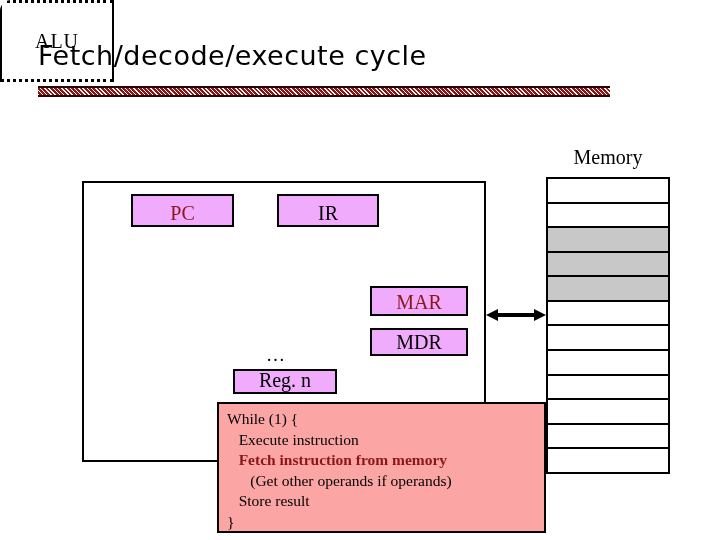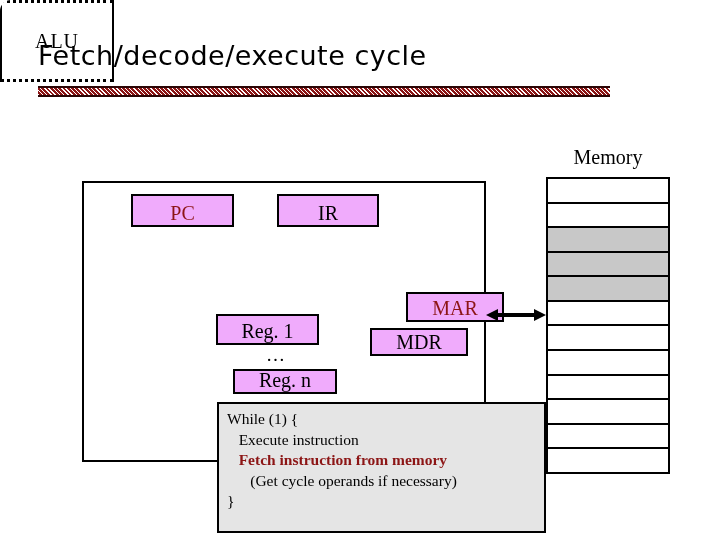--- a/index.html
+++ b/index.html
@@ -90,21 +90,21 @@
   #reg1-box { left: 216px; top: 314px; width: 103px; height: 31px; }
   #regn-box { left: 233px; top: 369px; width: 104px; height: 25px; }
   #reg-ellipsis {
     left: 246px; top: 344px; width: 60px;
     text-align: center;
     font-size: 19px;
     letter-spacing: 1px;
     color: #000000;
   }
 
-  #mar-box { left: 370px; top: 292px; width: 98px; height: 30px; margin-left: 36px; }
+  #mar-box { left: 370px; top: 286px; width: 98px; height: 30px; }
   #mdr-box { left: 370px; top: 328px; width: 98px; height: 28px; }
 
   
   #alu-box {
     left: 102px; top: 361px; width: 114px; height: 82px;
     box-sizing: border-box;
     border-left: 2px solid #000000;
     border-right: 2px solid #000000;
     border-top: 3px dotted #000000;
     border-bottom: 3px dotted #000000;
@@ -150,21 +150,21 @@
     width: 60px; height: 14px;
   }
 
   
   #code-block {
     position: absolute;
     left: 217px; top: 402px;
     width: 329px; height: 131px;
     box-sizing: border-box;
     border: 2px solid #000000;
-    background: #e5e5e5;
+    background: #fca5a5;
     padding: 5px 0 0 8px;
     font-family: "Liberation Serif", serif;
     font-size: 15.5px;
     line-height: 20.5px;
     color: #000000;
   }
   .code-line { white-space: pre; }
   .code-line.highlight {
     color: #8c1515;
     font-weight: bold;
@@ -181,23 +181,20 @@
   <div class="label" id="cpu-label">CPU</div>
   <div class="box" id="cpu-box"></div>
 
   <div class="reg-box" id="pc-box">
     <span class="red-text">PC</span>
   </div>
   <div class="reg-box" id="ir-box">
     <span>IR</span>
   </div>
 
-  <div class="reg-box" id="reg1-box">
-    <span>Reg. 1</span>
-  </div>
   <div class="label" id="reg-ellipsis">…</div>
   <div class="reg-box" id="regn-box">
     <span>Reg. n</span>
   </div>
 
   <div class="reg-box" id="mar-box">
     <span class="red-text">MAR</span>
   </div>
   <div class="reg-box" id="mdr-box">
     <span>MDR</span>
@@ -226,17 +223,18 @@
       <div class="mem-cell"></div>
       <div class="mem-cell"></div>
       <div class="mem-cell"></div>
       <div class="mem-cell"></div>
     </div>
 
   <div id="code-block">
       <div class="code-line">While (1) {</div>
       <div class="code-line">   Execute instruction</div>
       <div class="code-line highlight">   Fetch instruction from memory</div>
-      <div class="code-line">      (Get cycle operands if necessary)</div>
+      <div class="code-line">      (Get other operands if operands)</div>
+      <div class="code-line">   Store result</div>
       <div class="code-line">}</div>
     </div>
 
 </div>
 
 </body></html>

